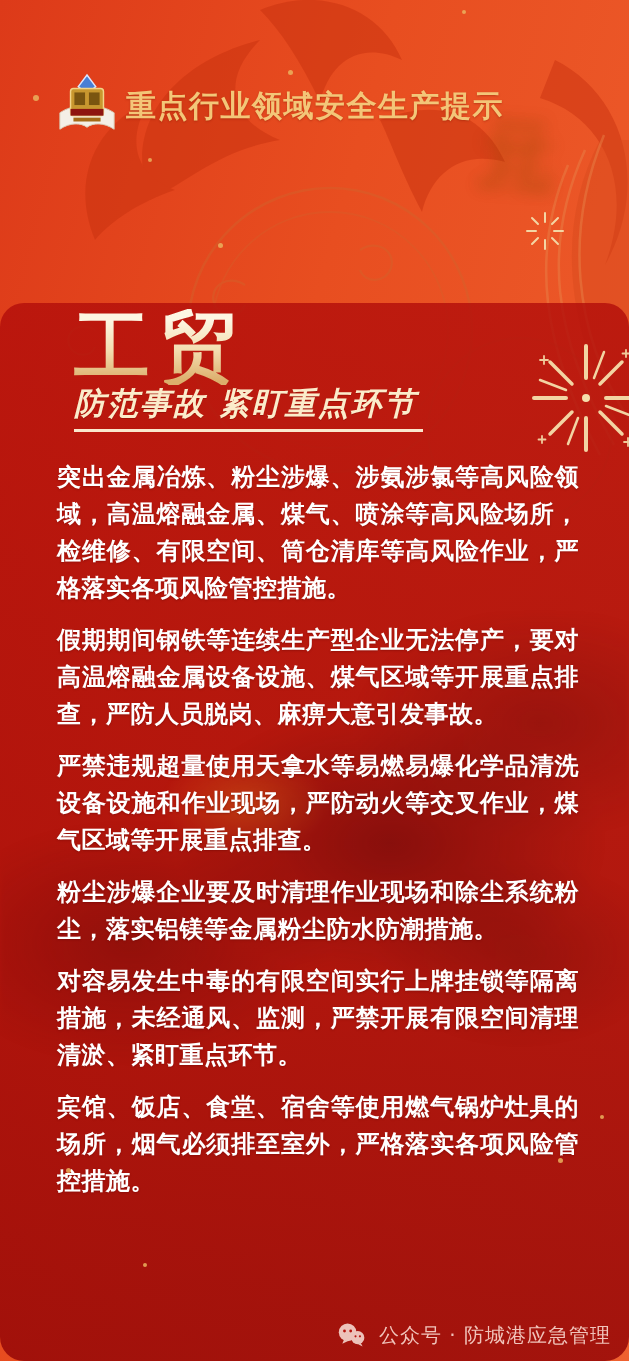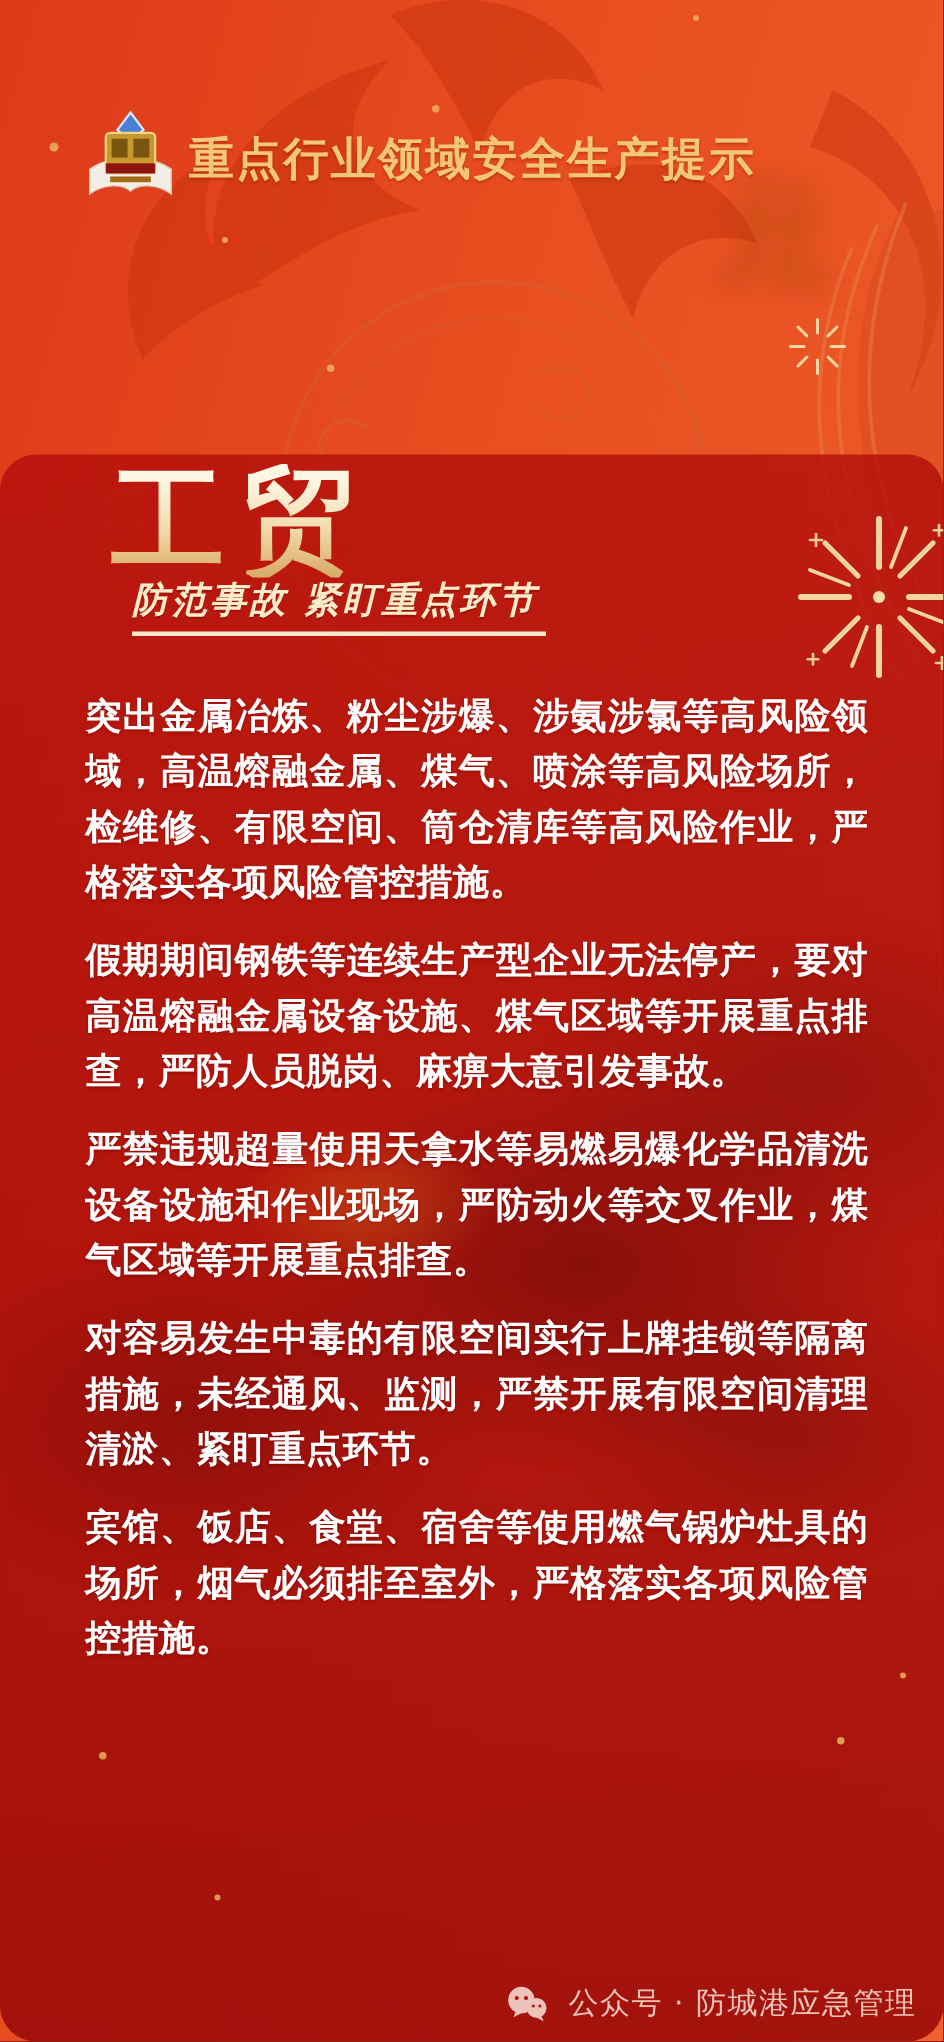--- a/index.html
+++ b/index.html
@@ -61,40 +61,40 @@
   .section-title {
     position:absolute; left:74px; top:6px;
     font-family:"DejaVu Serif","Liberation Serif",serif;
     font-weight:bold; font-size:76px; line-height:1; letter-spacing:10px;
     color:#f2d9a8;
     background:linear-gradient(180deg,#fdf6e2 15%, #f3ddaf 55%, #dcae6b 95%);
     -webkit-background-clip:text; background-clip:text;
     -webkit-text-fill-color:transparent;
   }
   .section-subtitle {
-    position:absolute; left:88px; top:84px;
+    position:absolute; left:74px; top:84px;
     font-family:"DejaVu Serif","Liberation Serif",serif;
     font-style:italic; font-weight:bold;
-    font-size:24px; letter-spacing:2px; line-height:1.05;
+    font-size:31px; letter-spacing:2px; line-height:1.05;
     color:#fbeccb;
     padding:0 6px 9px 0;
     border-bottom:3px solid rgba(253,243,216,.95);
     text-shadow:0 1px 0 rgba(120,10,0,.4);
   }
   .tips {
     position:absolute; left:57px; top:156px; width:522px;
     font-size:24px; font-weight:bold; line-height:37px; letter-spacing:.5px;
     color:#ffffff; text-align:justify;
     text-shadow:0 1px 2px rgba(90,0,0,.35);
   }
   .tips p { margin:0 0 15px 0; }
   
   .footer {
     position:absolute; right:18px; top:1019px;
-    display:flex; align-items:center; gap:12px;
+    display:flex; gap:12px;
   }
   .wechat-icon { width:30px; height:26px; opacity:.9; }
   .footer-label { font-size:20px; color:#f0c3ba; letter-spacing:1px; }
 </style>
 </head>
 <body>
 
 <div class="poster">
 
   <svg class="deco" viewBox="0 0 629 629">
@@ -163,20 +163,21 @@
   <section class="panel">
     <div class="photo-hint"></div>
 
     <h1 class="section-title">工贸</h1>
     <div class="section-subtitle">防范事故 紧盯重点环节</div>
 
     <div class="tips">
       <p>突出金属冶炼、粉尘涉爆、涉氨涉氯等高风险领域，高温熔融金属、煤气、喷涂等高风险场所，检维修、有限空间、筒仓清库等高风险作业，严格落实各项风险管控措施。</p>
       <p>假期期间钢铁等连续生产型企业无法停产，要对高温熔融金属设备设施、煤气区域等开展重点排查，严防人员脱岗、麻痹大意引发事故。</p>
       <p>严禁违规超量使用天拿水等易燃易爆化学品清洗设备设施和作业现场，严防动火等交叉作业，煤气区域等开展重点排查。</p>
+      <p>粉尘涉爆企业要及时清理作业现场和除尘系统粉尘，落实铝镁等金属粉尘防水防潮措施。</p>
       <p>对容易发生中毒的有限空间实行上牌挂锁等隔离措施，未经通风、监测，严禁开展有限空间清理清淤、紧盯重点环节。</p>
       <p>宾馆、饭店、食堂、宿舍等使用燃气锅炉灶具的场所，烟气必须排至室外，严格落实各项风险管控措施。</p>
     </div>
 
     <div class="footer">
       <svg class="wechat-icon" viewBox="0 0 34 28">
         <circle cx="12" cy="11" r="10" fill="#f6d6cd"></circle>
         <path d="M8,19 L6,24 L12,21 Z" fill="#f6d6cd"></path>
         <circle cx="23.5" cy="17" r="7.5" fill="#f6d6cd"></circle>
         <path d="M27,23 L29,27 L24,24.5 Z" fill="#f6d6cd"></path>

